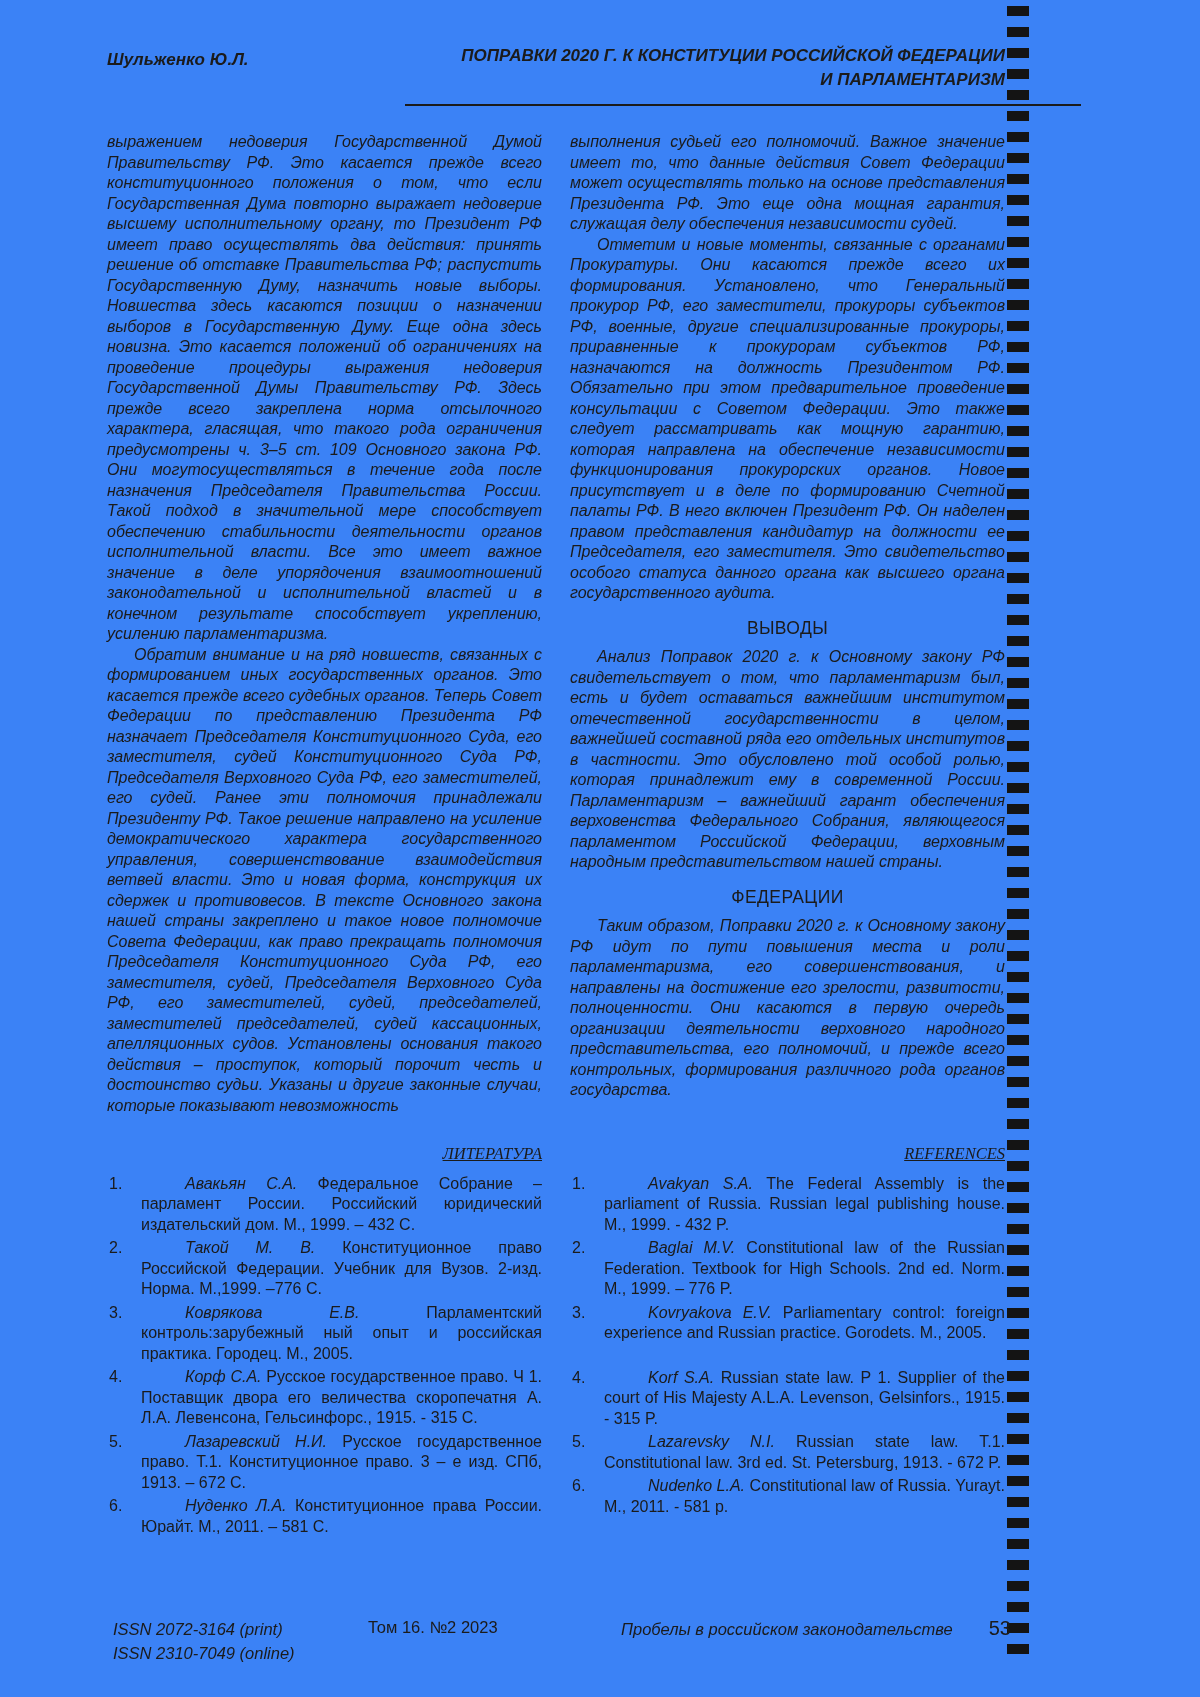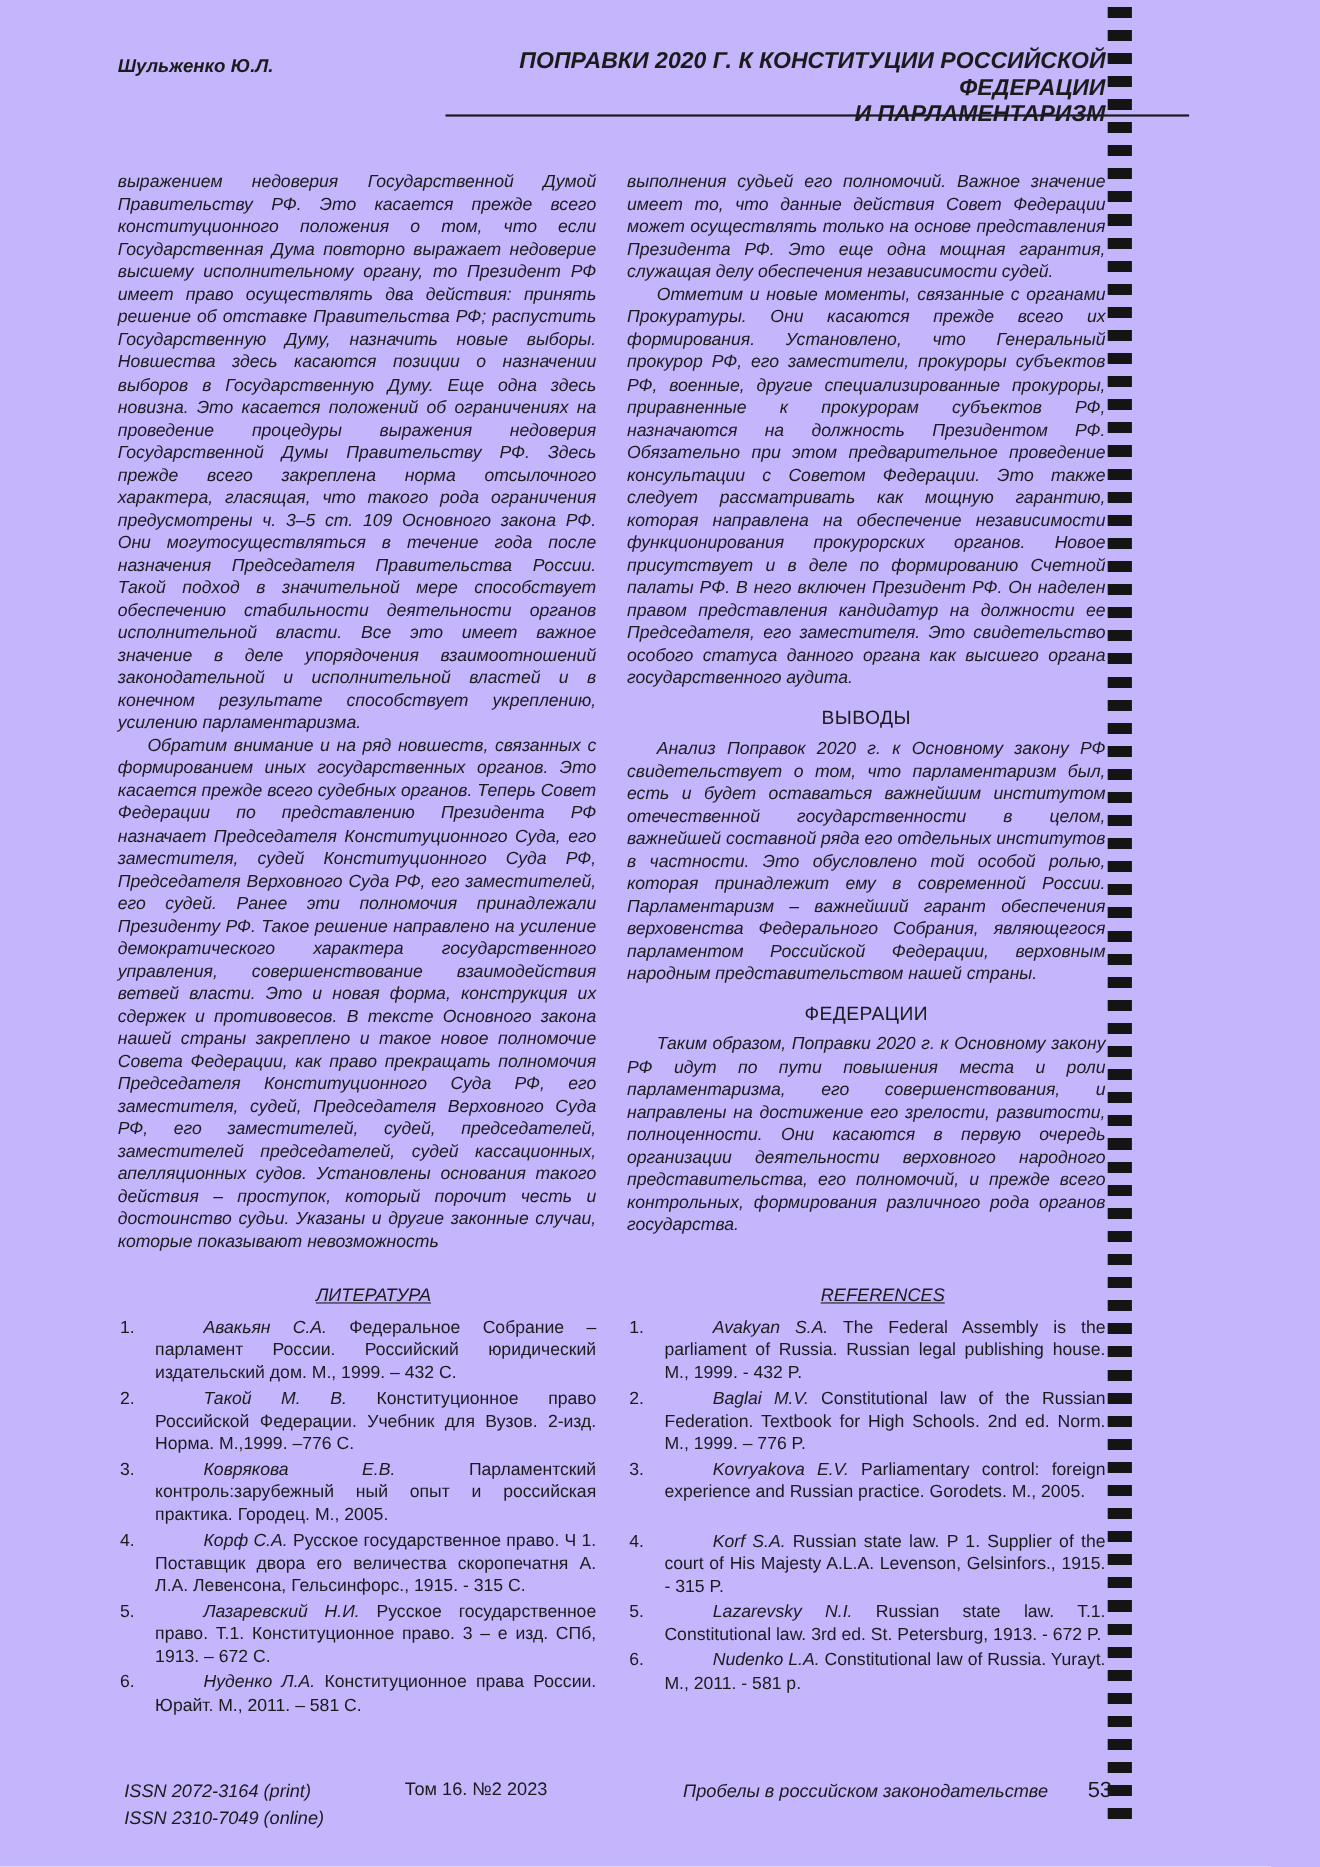--- a/index.html
+++ b/index.html
@@ -1,21 +1,21 @@
 <!DOCTYPE html>
 <html lang="ru"><head>
 <meta charset="utf-8">
 <style>
   * { margin: 0; padding: 0; box-sizing: border-box; }
   html, body { background: #ffffff; }
   .page {
     position: relative;
     width: 1200px;
     height: 1697px;
-    background: #c4b5fd;
+    background: #3b82f6;
     font-family: "Liberation Sans", "DejaVu Sans", sans-serif;
     color: #1b1b1b;
     overflow: hidden;
   }
   
   .scan-marks {
     position: absolute;
     left: 1007px;
     top: 6px;
     width: 22px;
@@ -32,21 +32,21 @@
   .author {
     font-weight: bold;
     font-style: italic;
     font-size: 17px;
     padding-top: 6px;
     white-space: nowrap;
   }
   .title {
     font-weight: bold;
     font-style: italic;
-    font-size: 21px;
+    font-size: 17px;
     line-height: 24px;
     text-align: right;
     max-width: 640px;
   }
   .header-rule {
     position: absolute;
     left: 405px;
     top: 104px;
     width: 676px;
     height: 2px;
@@ -69,21 +69,22 @@
     margin: 14px 0 9px 0;
     text-align: center;
   }
   .cols2 { display: flex; gap: 28px; margin-top: 28px; }
   .lit-heading {
     font-size: 16.5px;
     font-weight: 400;
     font-style: italic;
     text-decoration: underline;
     margin: 0 0 9px 30px;
-    text-align: center;
+    text-align: right;
+    font-family: Liberation Serif, serif;
   }
   .ref-item {
     position: relative;
     padding-left: 34px;
     margin-bottom: 3px;
     text-align: justify;
   }
   .ref-num { position: absolute; left: 2px; }
   .ref-author { font-style: italic; margin-left: 44px; }
   .gap-after { margin-bottom: 24px; }

